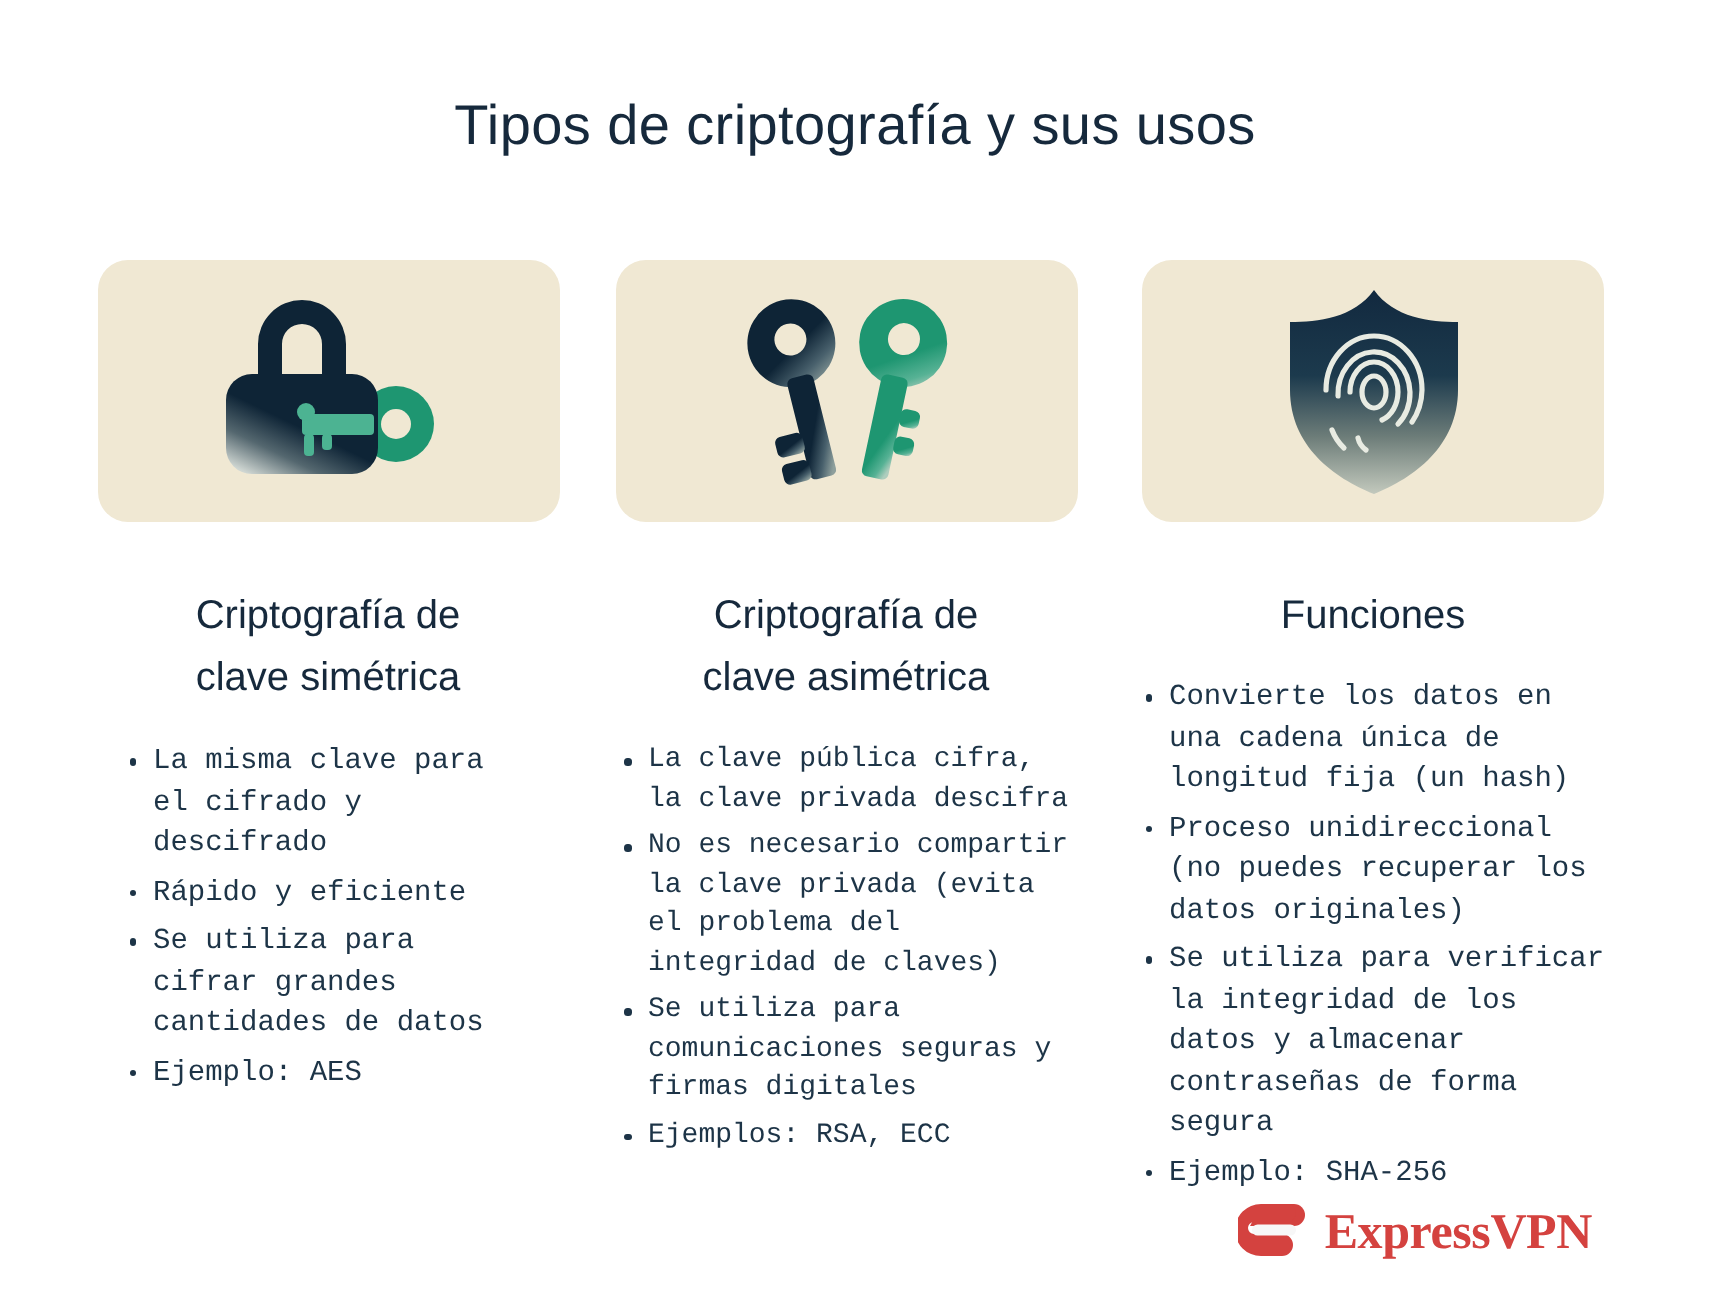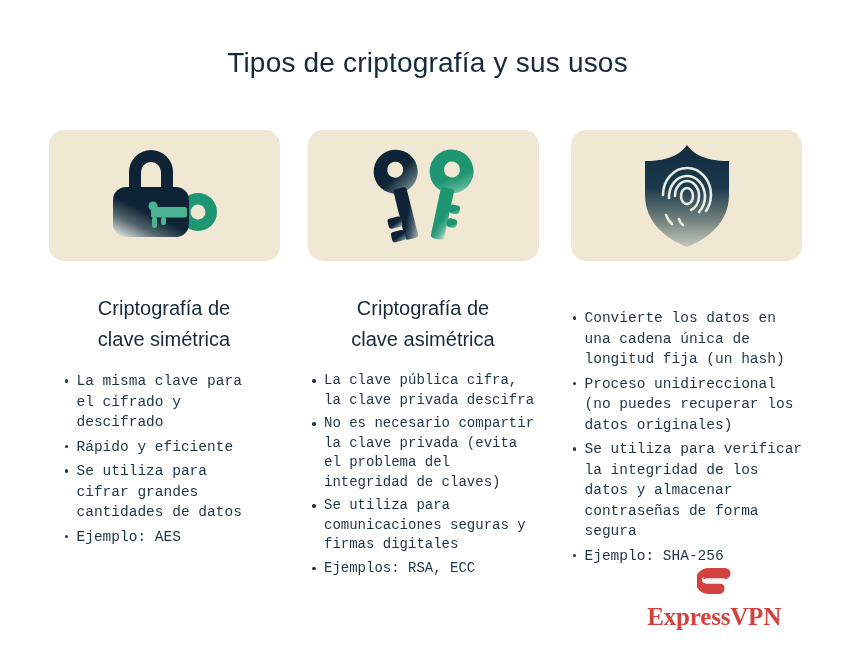--- a/index.html
+++ b/index.html
@@ -82,25 +82,24 @@
   .col-1 .bullets{width:203px;}
   .col-2 .bullets{width:226px;}
   .col-3 .bullets{width:232px;margin-top:15px;}
   .col-2 .bullets{font-size:14px;line-height:19.5px;}
   .col-3{width:240px;}
   .col-3 .icon-card{width:231px;}
 
   
   .logo{
     position:absolute;
-    right:74px;bottom:28px;
+    right:59px;bottom:28px;
     display:flex;
-    align-items:center;
+    align-items:flex-end;
     gap:9px;
-    flex-direction:column;
   }
   .logo-mark{display:block;}
   .logo-word{
     font-family:"Liberation Serif","DejaVu Serif",serif;
     font-size:25px;
     font-weight:700;
     color:#d4423f;
     letter-spacing:-.2px;
     line-height:1;
   }
@@ -234,20 +233,21 @@
             <path d="M36 53 a12 15 0 0 1 24 0 a12 15 0 0 1 -8 14"></path>
             <path d="M30 55 a18 21 0 0 1 36 -2 a18 21 0 0 1 -6 16"></path>
             <path d="M24 52 a24 27 0 0 1 48 0 a24 27 0 0 1 -5 16"></path>
             <path d="M27 72 a24 24 0 0 0 6 9"></path>
             <path d="M40 76 a10 10 0 0 0 4 6"></path>
           </g>
         </svg>
       </div>
 
       <div class="col-heading">
+        <span class="ln">Funciones</span>
       </div>
 
       <ul class="bullets">
         <li>Convierte los datos en una cadena única de longitud fija (un hash)</li>
         <li>Proceso unidireccional (no puedes recuperar los datos originales)</li>
         <li>Se utiliza para verificar la integridad de los datos y almacenar contraseñas de forma segura</li>
         <li>Ejemplo: SHA-256</li>
       </ul>
     </div>
 

